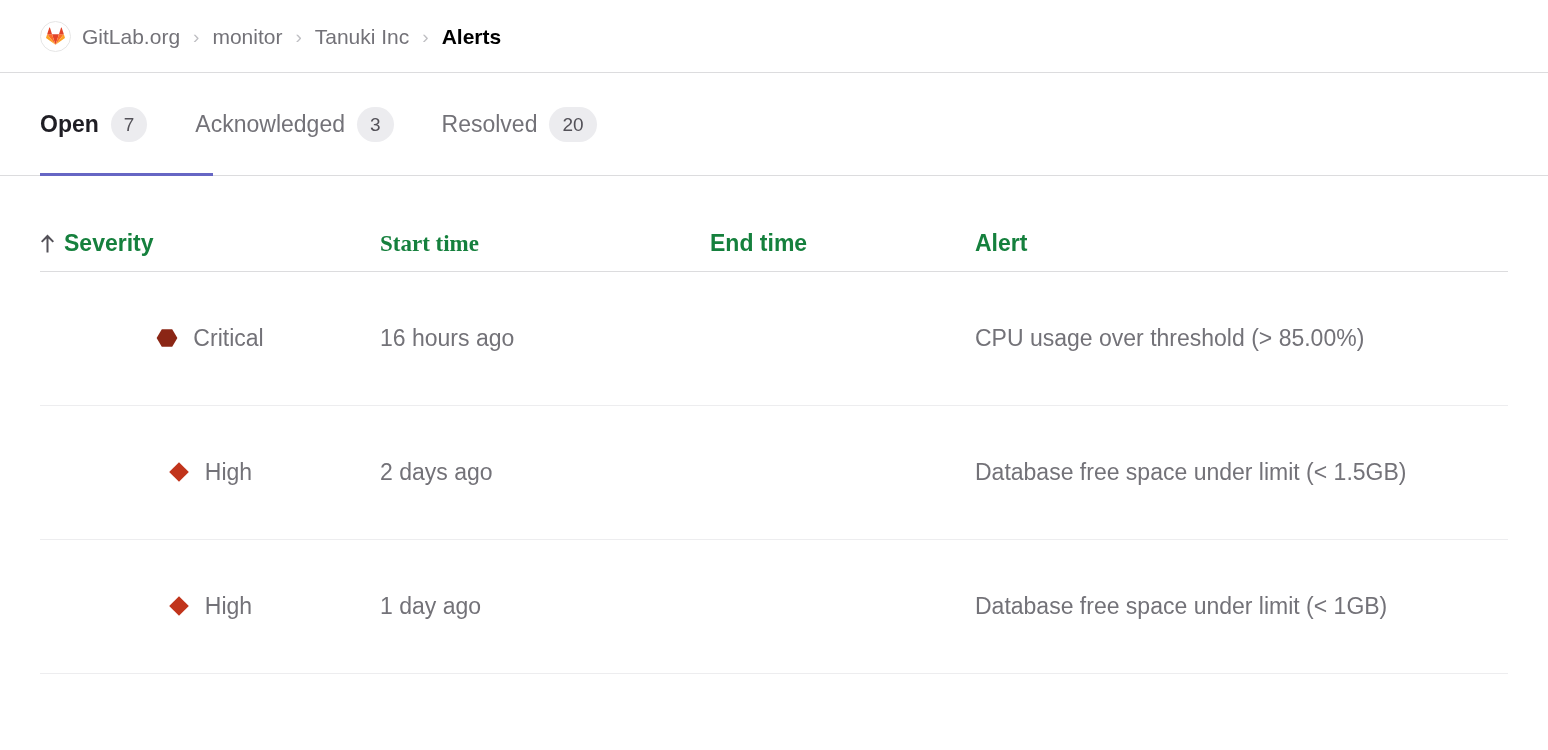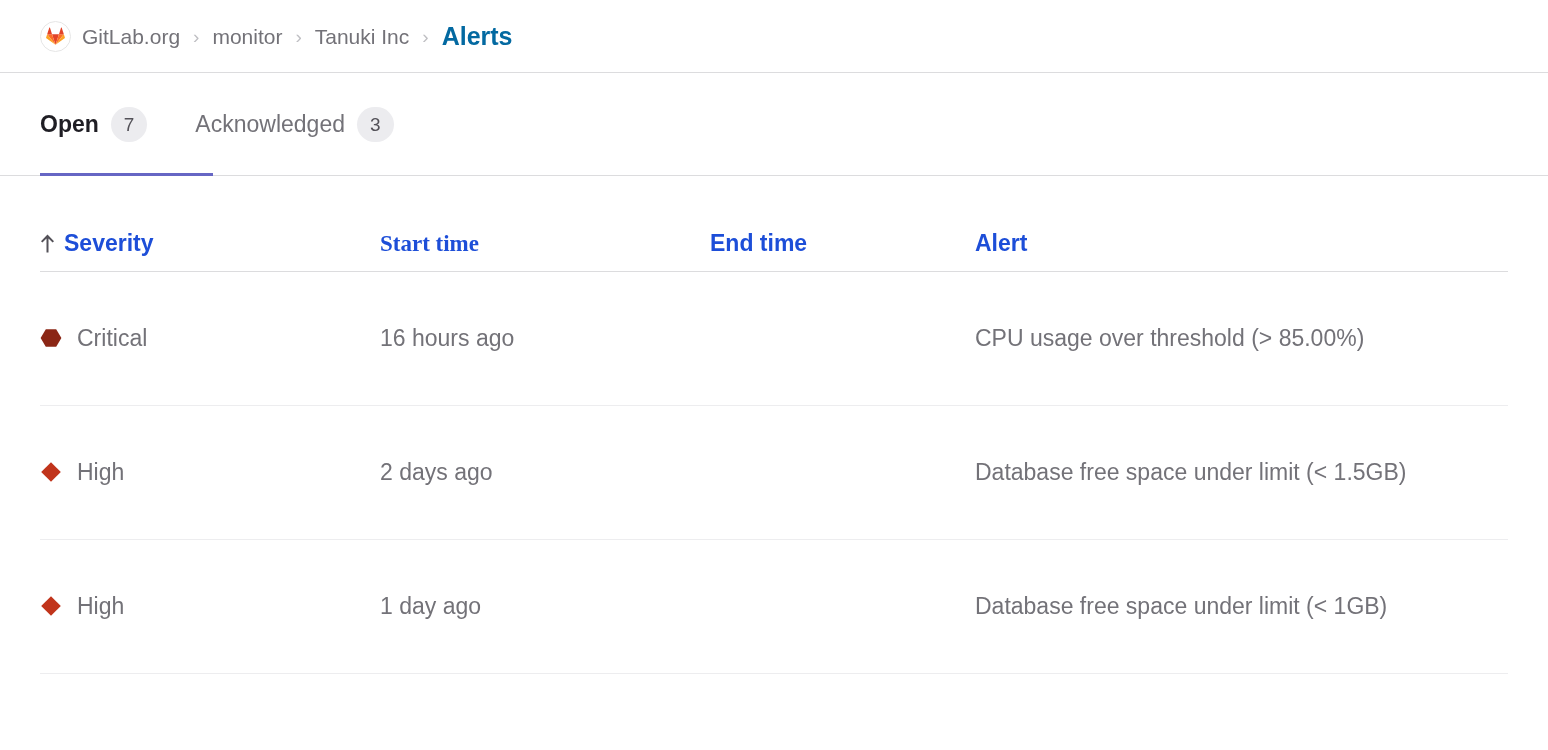--- a/index.html
+++ b/index.html
@@ -51,23 +51,23 @@
     overflow: hidden;
   }
   .crumb-avatar svg { display: block; }
   .crumb-link {
     color: #737278;
     text-decoration: none;
     font-size: 21px;
     white-space: nowrap;
   }
   .crumb-current {
-    color: #0369a1;
+    color: #000000;
     font-weight: 700;
-    font-size: 25px;
+    font-size: 21px;
     white-space: nowrap;
   }
   .crumb-sep {
     color: #bfbfc3;
     font-size: 19px;
     margin: 0 13px;
     line-height: 1;
     user-select: none;
   }
 
@@ -137,21 +137,21 @@
   }
   table.alerts {
     width: 100%;
     border-collapse: collapse;
     table-layout: fixed;
   }
   table.alerts thead th {
     text-align: left;
     font-size: 23px;
     font-weight: 700;
-    color: #1d4ed8;
+    color: #15803d;
     padding: 0 0 14px 0;
     border-bottom: 1px solid #dcdcde;
     vertical-align: bottom;
     height: 95px;
   }
   th.col-severity { width: 340px; padding-left: 0; }
   th.col-start    { width: 330px; font-family: Liberation Serif, serif; }
   th.col-end      { width: 265px; }
   th.col-alert    { width: auto; }
 
@@ -173,20 +173,21 @@
     border-bottom: 1px solid #ededef;
     vertical-align: middle;
     white-space: nowrap;
     overflow: hidden;
     text-overflow: ellipsis;
   }
   td.cell-severity { padding-left: 41px; }
   .severity-inner {
     display: flex;
     align-items: center;
+    justify-content: center;
   }
   .sev-icon {
     width: 22px;
     height: 22px;
     flex: none;
     margin-right: 15px;
     display: inline-flex;
     align-items: center;
     justify-content: center;
   }
@@ -225,20 +226,24 @@
   <div class="tabs-bar">
     <div class="tabs">
       <div class="tab active">
         <span class="tab-label">Open</span>
         <span class="tab-badge">7</span>
       </div>
       <div class="tab">
         <span class="tab-label">Acknowledged</span>
         <span class="tab-badge">3</span>
       </div>
+      <div class="tab">
+        <span class="tab-label">Resolved</span>
+        <span class="tab-badge">20</span>
+      </div>
     </div>
     <div class="tab-underline"></div>
   </div>
 
   <div class="table-wrap">
     <table class="alerts">
       <thead>
         <tr>
           <th class="col-severity">
             <div class="th-inner">

